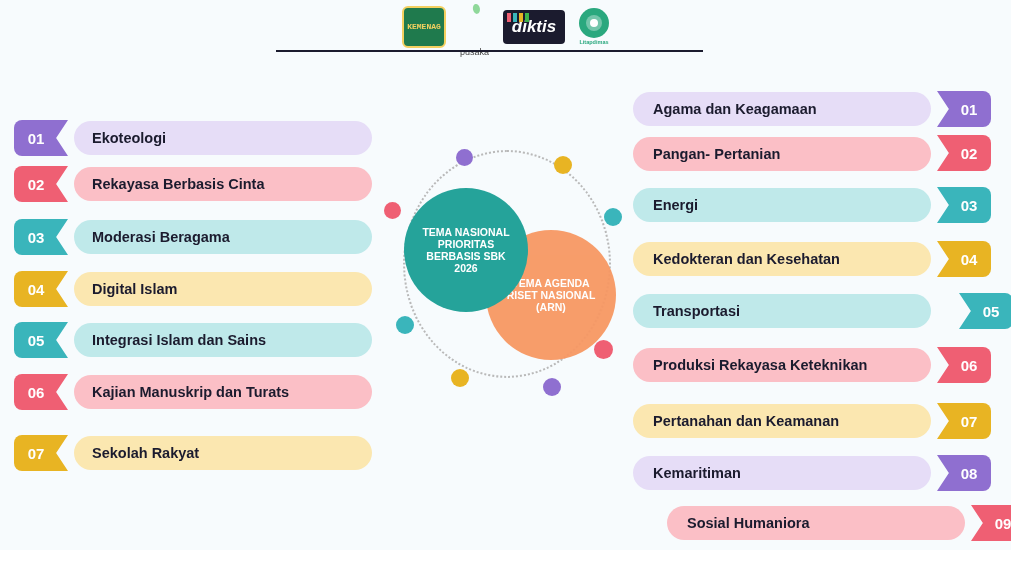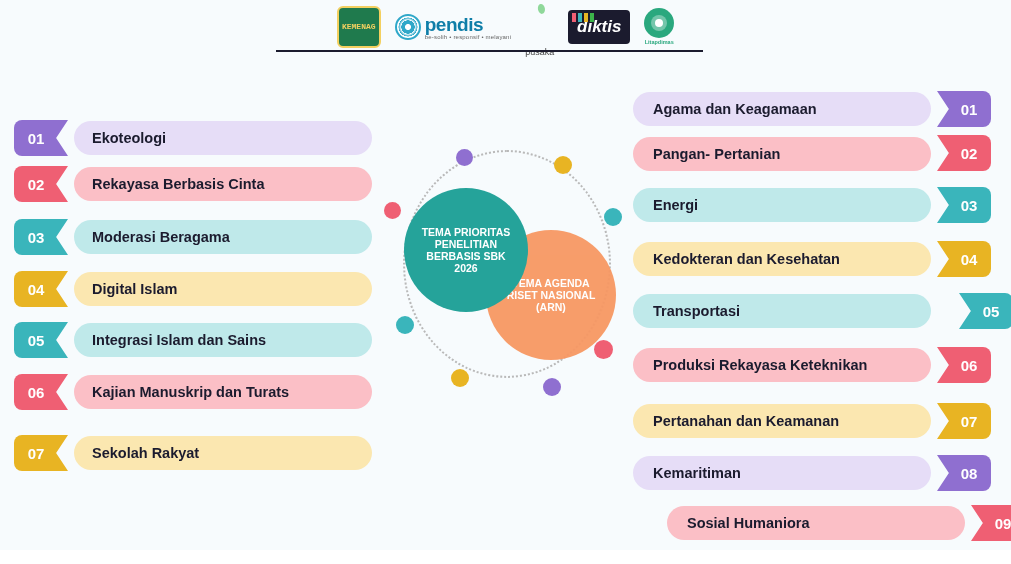--- a/index.html
+++ b/index.html
@@ -302,27 +302,20 @@
 </style>
 </head>
 <body>
 
 <div class="page">
 
   <div class="logo-bar">
     <div class="logo">
       <div class="logo-kemenag">KEMENAG</div>
     </div>
-    <div class="logo logo-pendis">
-      <div class="pendis-mark"></div>
-      <div class="pendis-text">
-        <div class="pendis-title">pendis</div>
-        <div class="pendis-sub">be-solih • responsif • melayani</div>
-      </div>
-    </div>
     <div class="logo logo-pusaka">
       <div class="pusaka-mark"></div>
       <div class="pusaka-text">pusaka</div>
     </div>
     <div class="logo">
       <div class="logo-diktis">
         <span class="bars">
           <i style="background:#ef5f73"></i>
             <i style="background:#3ab5bb"></i>
             <i style="background:#e8b423"></i>
@@ -383,22 +376,22 @@
 
     <div class="circle circle-b">
       <div>
         <span>TEMA AGENDA</span>
         <span>RISET NASIONAL</span>
         <span>(ARN)</span>
       </div>
     </div>
     <div class="circle circle-a">
       <div>
-        <span>TEMA PRIORITAS</span>
-        <span>PENELITIAN</span>
+        <span>TEMA NASIONAL</span>
+        <span>PRIORITAS</span>
         <span>BERBASIS SBK 2026</span>
       </div>
     </div>
   </div>
 
   <div class="col">
     <div class="row" style="left:633px; top:91px;">
       <div class="pill pill-right c-purple-l">Agama dan Keagamaan</div>
       <div class="tag tag-right c-purple">01</div>
     </div>

